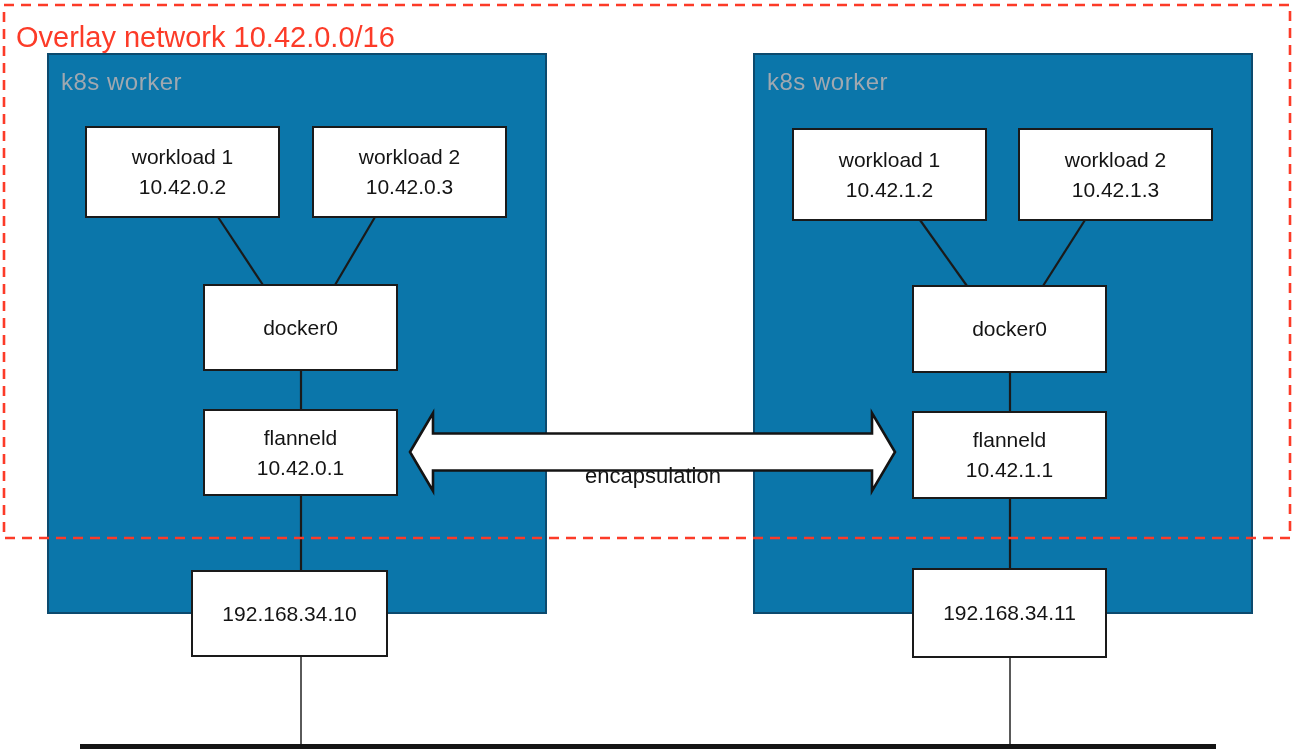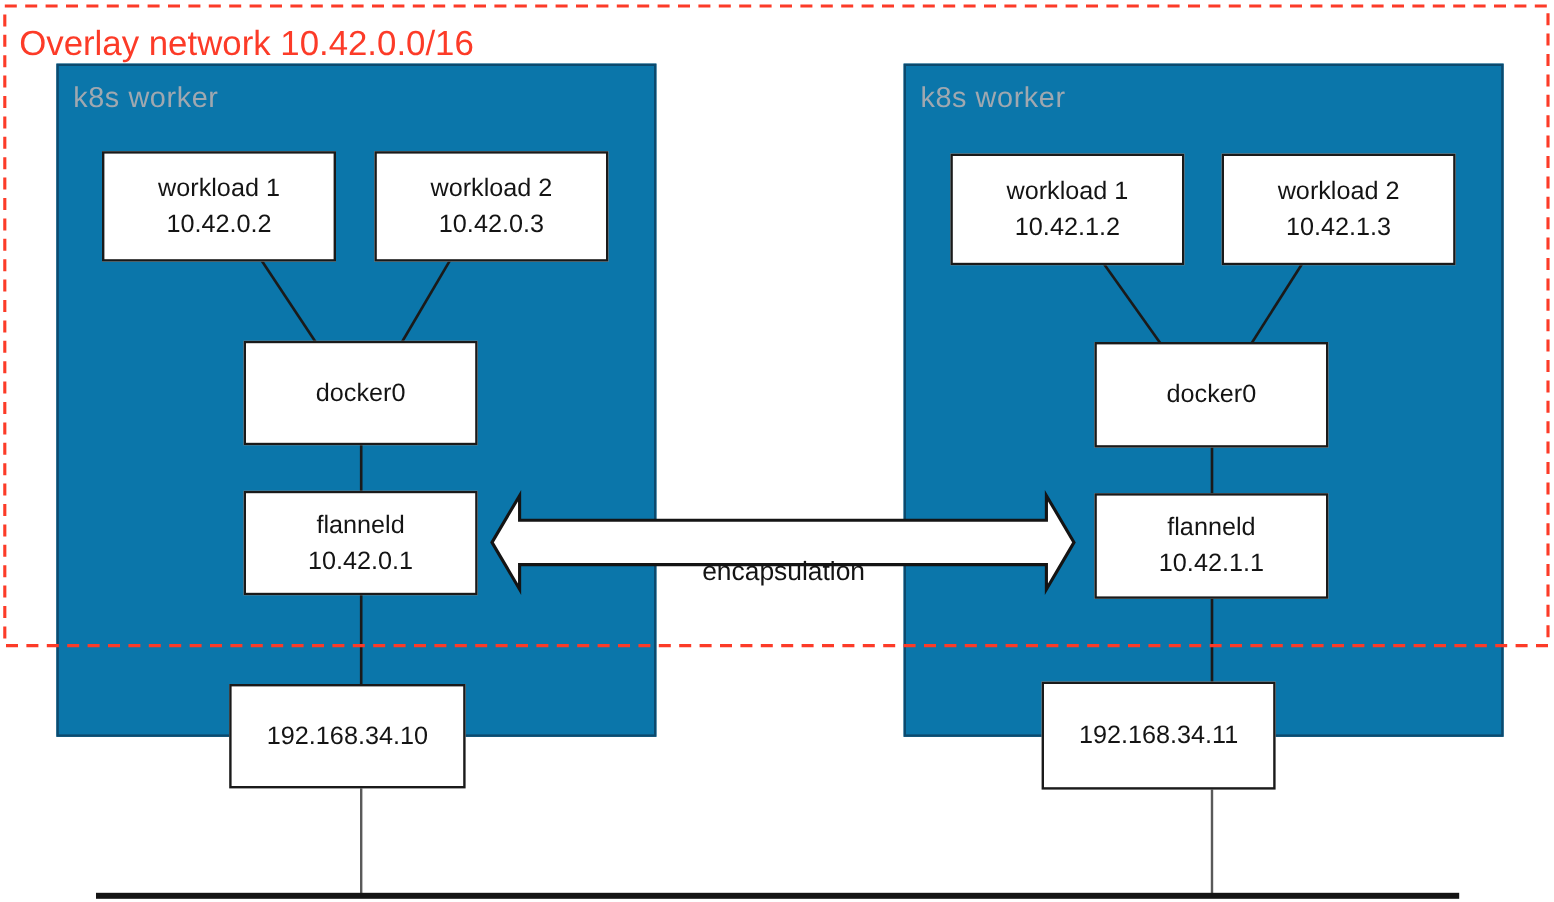--- a/index.html
+++ b/index.html
@@ -92,21 +92,21 @@
   .w-right { left: 753px; top: 53px; width: 500px; height: 561px; }
   .n-l-wl1 { left: 85px;  top: 126px; width: 195px; height: 92px; }
   .n-l-wl2 { left: 312px; top: 126px; width: 195px; height: 92px; }
   .n-l-dk  { left: 203px; top: 284px; width: 195px; height: 87px; }
   .n-l-fl  { left: 203px; top: 409px; width: 195px; height: 87px; }
   .n-l-ip  { left: 191px; top: 570px; width: 197px; height: 87px; }
   .n-r-wl1 { left: 792px; top: 128px; width: 195px; height: 93px; }
   .n-r-wl2 { left: 1018px; top: 128px; width: 195px; height: 93px; }
   .n-r-dk  { left: 912px; top: 285px; width: 195px; height: 88px; }
   .n-r-fl  { left: 912px; top: 411px; width: 195px; height: 88px; }
-  .n-r-ip  { left: 868px; top: 568px; width: 195px; height: 90px; }
+  .n-r-ip  { left: 912px; top: 568px; width: 195px; height: 90px; }
 </style>
 </head>
 <body>
 
 <div class="stage">
 
   <div class="worker w-left">
     <div class="worker-label">k8s worker</div>
   </div>
   <div class="worker w-right">

